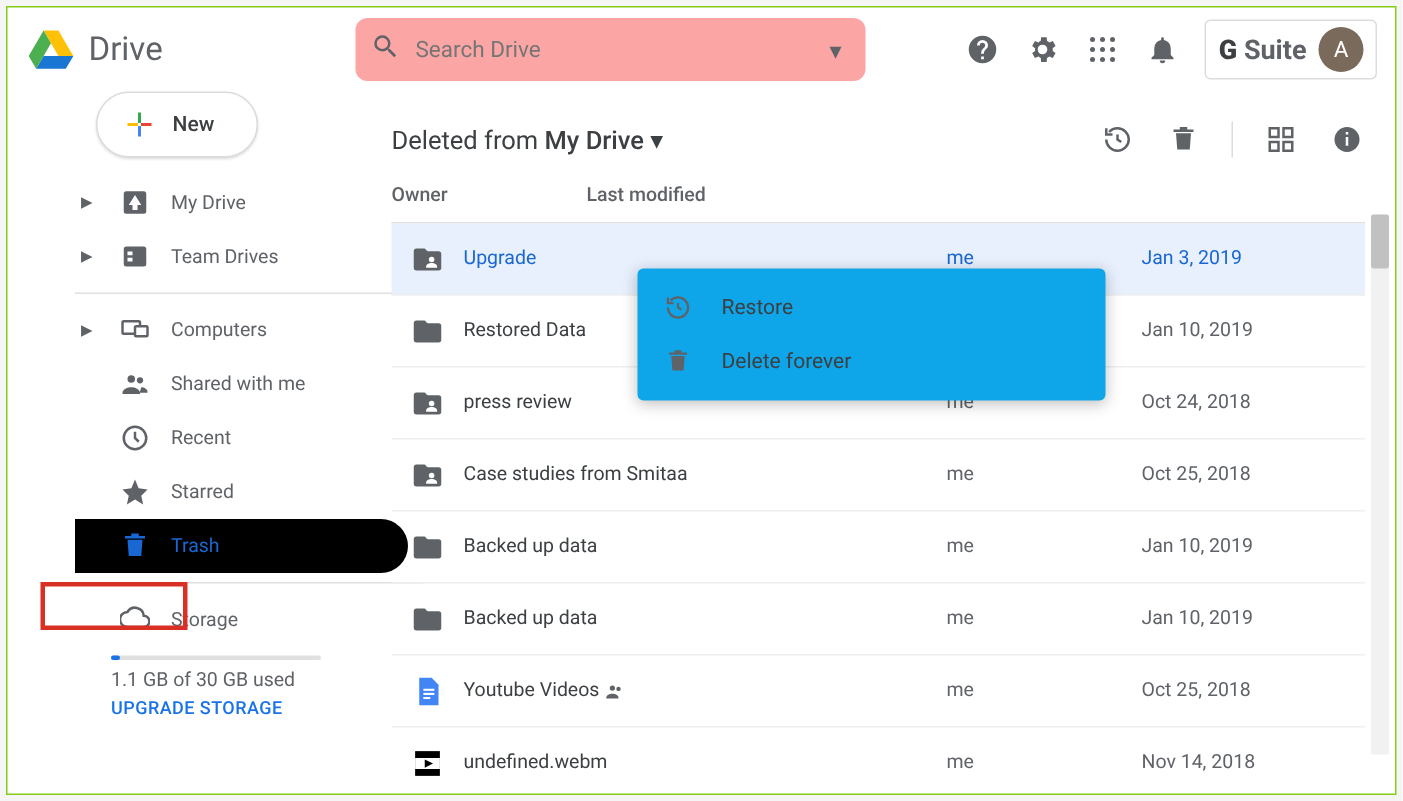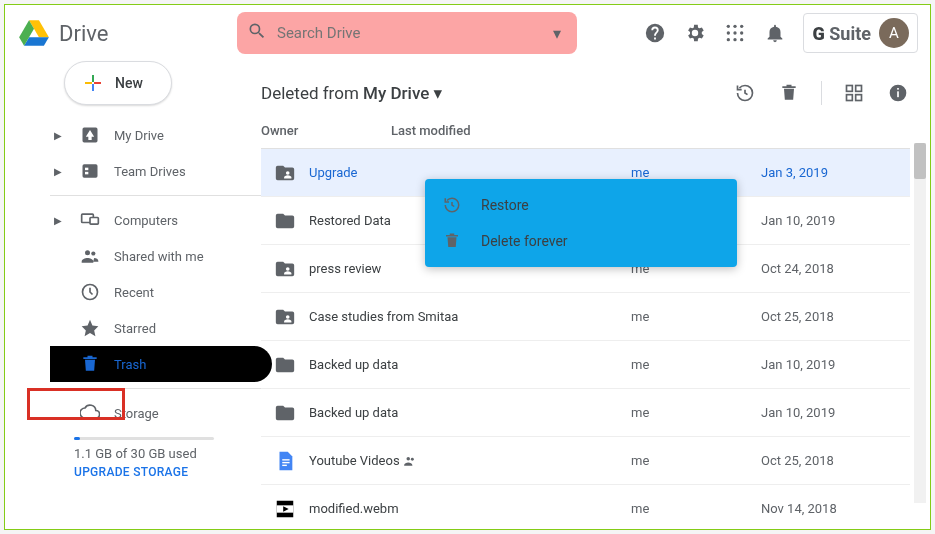--- a/index.html
+++ b/index.html
@@ -343,21 +343,21 @@
           <span class="file-mod">Oct 25, 2018</span>
         </div>
         <div class="row">
           <span class="file-icon">
             <svg width="22" height="22" viewBox="0 0 24 24">
               <rect x="3" y="3" width="18" height="18" fill="#000"></rect>
               <rect x="3" y="8" width="18" height="8" fill="#fff"></rect>
               <path d="M10 9l6 3-6 3z" fill="#000"></path>
             </svg>
           </span>
-          <span class="file-name">modified.webm</span>
+          <span class="file-name">undefined.webm</span>
           <span class="file-owner">me</span>
           <span class="file-mod">Nov 14, 2018</span>
         </div>
       </div>
   </div>
 
   <div class="context-menu">
     <div class="menu-item">
       <span class="menu-icon">
           <svg width="18" height="18" viewBox="0 0 24 24" fill="none" stroke="#5f6368" stroke-width="2">

